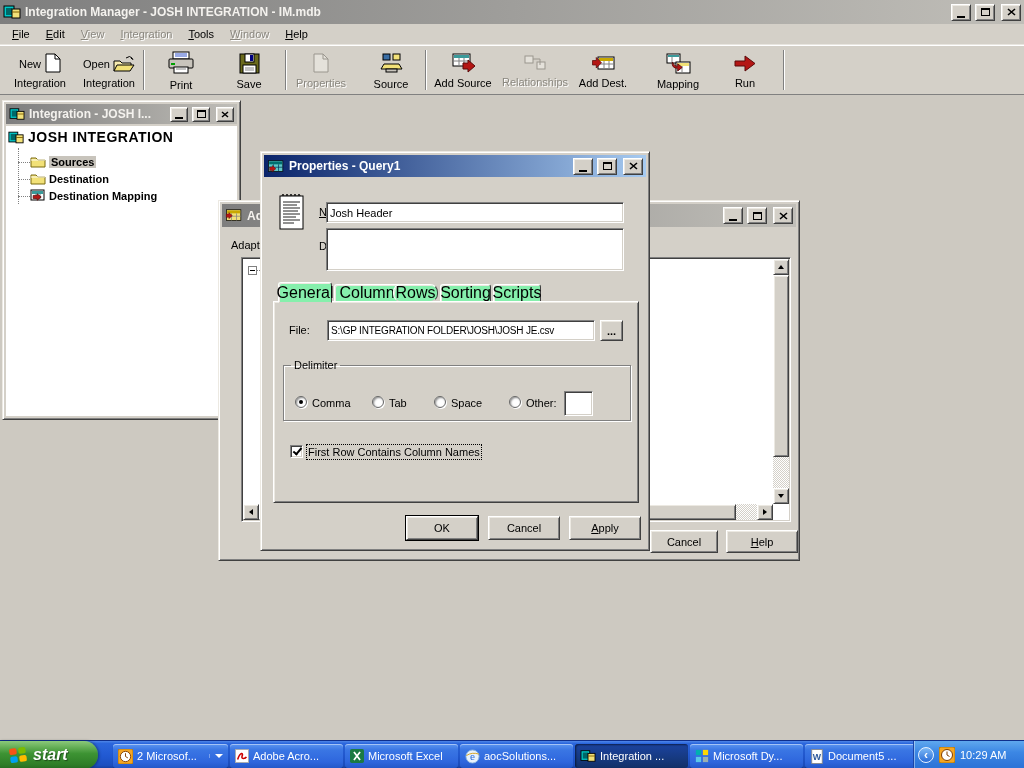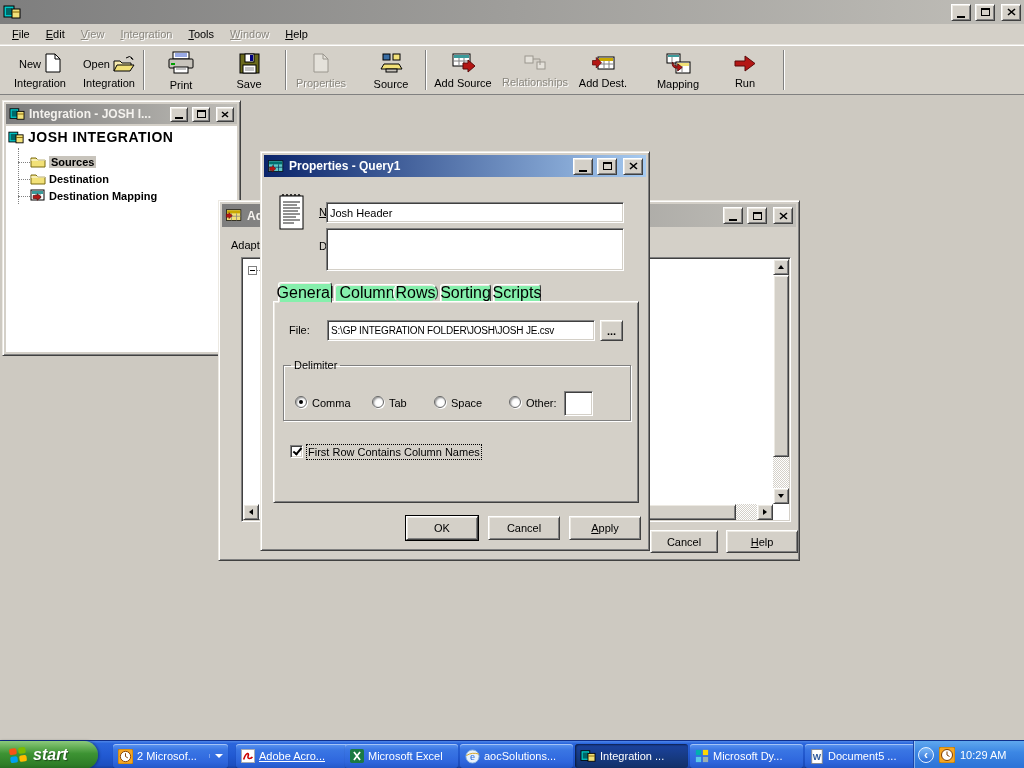--- a/index.html
+++ b/index.html
@@ -117,20 +117,21 @@
 
   <div class="abs tbar tbar-inactive" style="left:0;top:0;width:1024px;height:24px;">
     <span style="display:flex;">
       <svg width="18" height="16" viewBox="0 0 18 16">
           <rect x="1" y="2" width="10" height="11" fill="#00c8c8" stroke="#000"></rect>
           <rect x="3" y="4" width="6" height="7" fill="#006868"></rect>
           <rect x="9" y="5" width="8" height="9" fill="#f2e178" stroke="#000"></rect>
           <line x1="9" y1="8" x2="17" y2="8" stroke="#806000"></line>
         </svg>
     </span>
+    <span>Integration Manager - JOSH INTEGRATION - IM.mdb</span>
     <span class="tspacer"></span>
     <span class="cbtn">
         <span class="g-min"></span>
       </span>
     <span class="cbtn">
         <span class="g-max"></span>
       </span>
     <span class="cbtn" style="margin-left:2px;">
       <svg width="9" height="8">
           <path d="M1 1 L8 7 M8 1 L1 7" stroke="#000" stroke-width="1.6"></path>
@@ -258,21 +259,21 @@
       <span><svg width="24" height="19" viewBox="0 0 24 19">
             <path d="M2 7 h10 v-5 l10 7.5 -10 7.5 v-5 H2 z" fill="#b41614" stroke="#5a0a0a"></path>
           </svg></span>
       <span>Run</span>
     </div>
     <div class="tbsep" style="left:783px;"></div>
   </div>
 
   <div class="abs" style="left:0;top:95px;width:1024px;height:645px;">
 
-    <div class="winframe" style="position:absolute;left:2px;top:5px;width:239px;height:256px;z-index:1;">
+    <div class="winframe" style="position:absolute;left:2px;top:5px;width:239px;height:320px;z-index:1;">
       <div class="tbar tbar-inactive" style="position:absolute;left:3px;top:3px;right:3px;height:20px;">
         <span style="display:flex;">
           <svg width="16" height="14" viewBox="0 0 18 16">
               <rect x="1" y="2" width="10" height="11" fill="#00c8c8" stroke="#000"></rect>
               <rect x="3" y="4" width="6" height="7" fill="#006868"></rect>
               <rect x="9" y="5" width="8" height="9" fill="#f2e178" stroke="#000"></rect>
               <line x1="9" y1="8" x2="17" y2="8" stroke="#806000"></line>
             </svg>
         </span>
         <span style="white-space:nowrap;">Integration - JOSH I...</span>
@@ -523,21 +524,21 @@
             <circle cx="8" cy="8" r="5.5" fill="#fff" stroke="#803c00"></circle>
             <path d="M8 4.5 V8 l2.5 1.5" stroke="#803c00" fill="none"></path>
           </svg>
         </span>
       <span class="tlabel">2 Microsof...</span>
       <span class="tspacer"></span>
       <span style="border-left:1px solid rgba(255,255,255,.35);padding-left:5px;display:flex;">
           <span style="width:0;height:0;border-left:4px solid transparent;border-right:4px solid transparent;border-top:4px solid #fff;"></span>
         </span>
     </div>
-    <div class="taskbtn" style="left:236px;text-decoration:underline;">
+    <div class="taskbtn" style="left:230px;">
       <span style="display:flex;">
           <svg width="14" height="14" viewBox="0 0 16 16">
             <rect x="0.5" y="0.5" width="15" height="15" fill="#fff" stroke="#aaa"></rect>
             <path d="M3 12 C6 3 10 4 8 8.5 C7 12 12 11 13 9" stroke="#c00" stroke-width="1.8" fill="none"></path>
           </svg>
         </span>
       <span class="tlabel">Adobe Acro...</span>
     </div>
     <div class="taskbtn" style="left:345px;">
       <span style="display:flex;">

